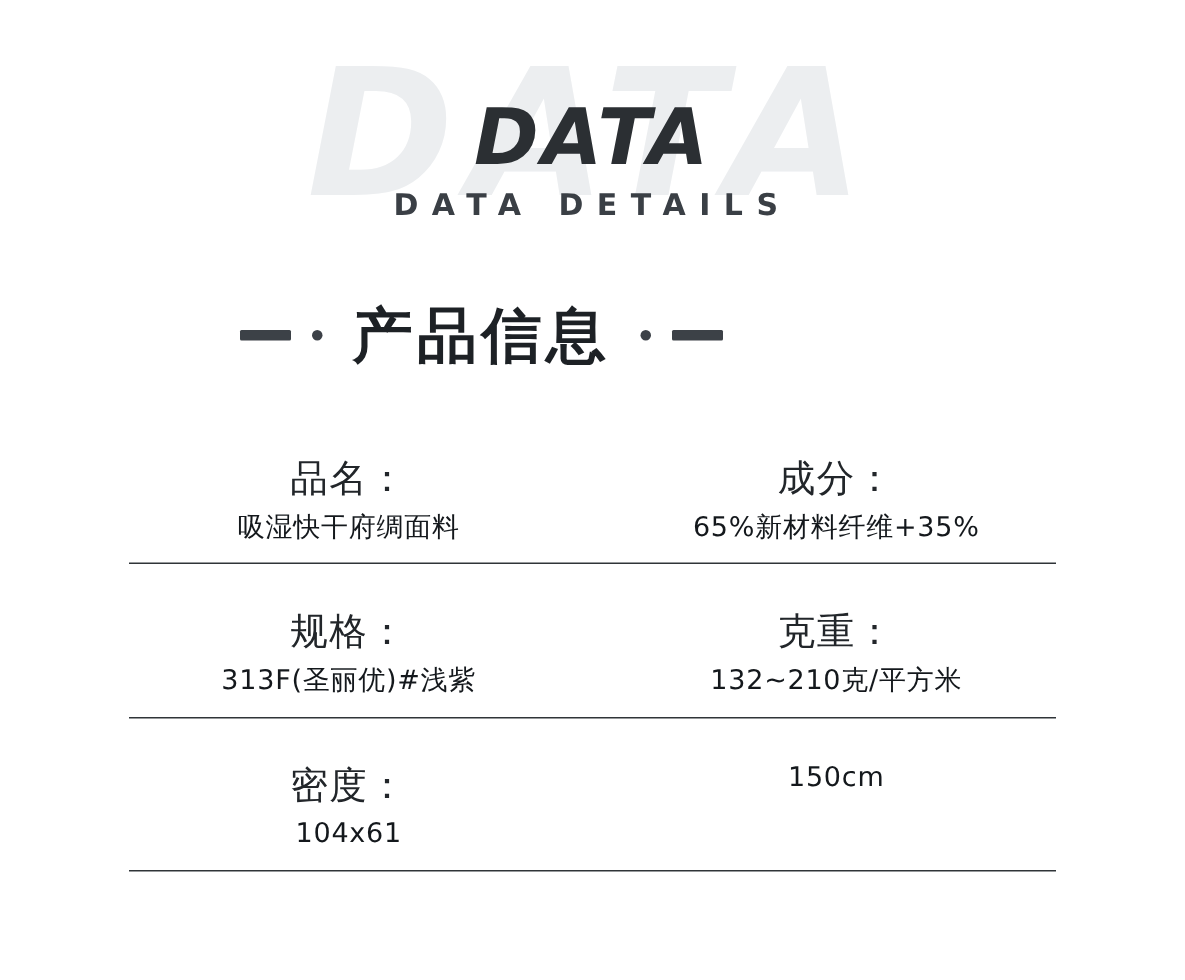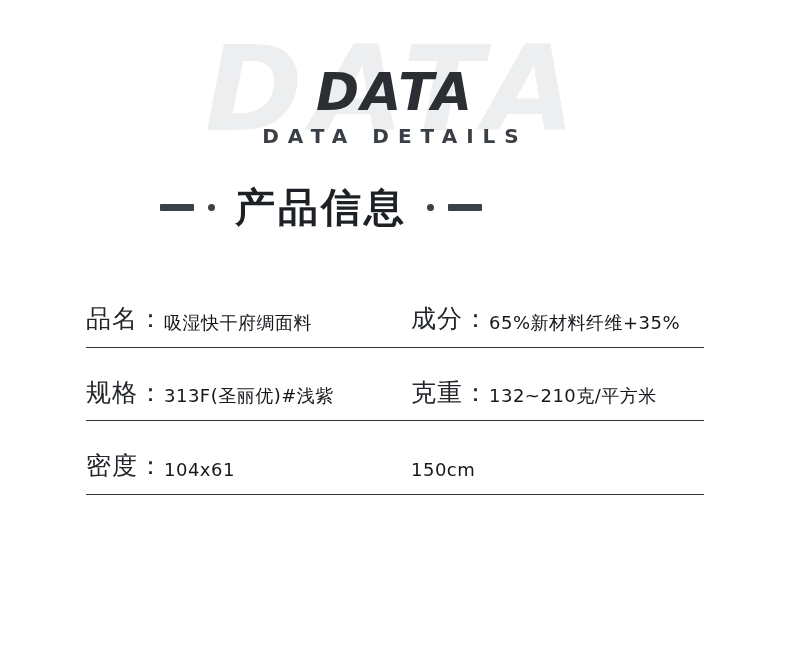--- a/index.html
+++ b/index.html
@@ -62,21 +62,21 @@
     width: 790px;
     text-align: center;
     font-family: "DejaVu Sans", sans-serif;
     font-size: 20px;
     font-weight: bold;
     letter-spacing: 9px;
     color: #3a3f45;
   }
   .cn-title-row {
     position: absolute;
-    top: 180px;
+    top: 196px;
     left: 0;
     width: 642px;
     display: flex;
     align-items: center;
     justify-content: center;
     gap: 14px;
   }
   .deco-dash {
     display: block;
     width: 34px;
@@ -109,22 +109,22 @@
   }
   .spec-row {
     display: flex;
     width: 100%;
   }
   .spec-cell {
     width: 50%;
     box-sizing: border-box;
     padding-bottom: 9px;
     display: flex;
-    flex-direction: row;
-    align-items: flex-end;
+    flex-direction: column;
+    align-items: center;
   }
   .spec-cell.left { padding-right: 16px; }
   .spec-cell.right { padding-left: 16px; }
 
   .spec-label {
     font-family: "DejaVu Sans", sans-serif;
     font-size: 25px;
     color: #22262a;
     line-height: 1.5;
     letter-spacing: 1px;

